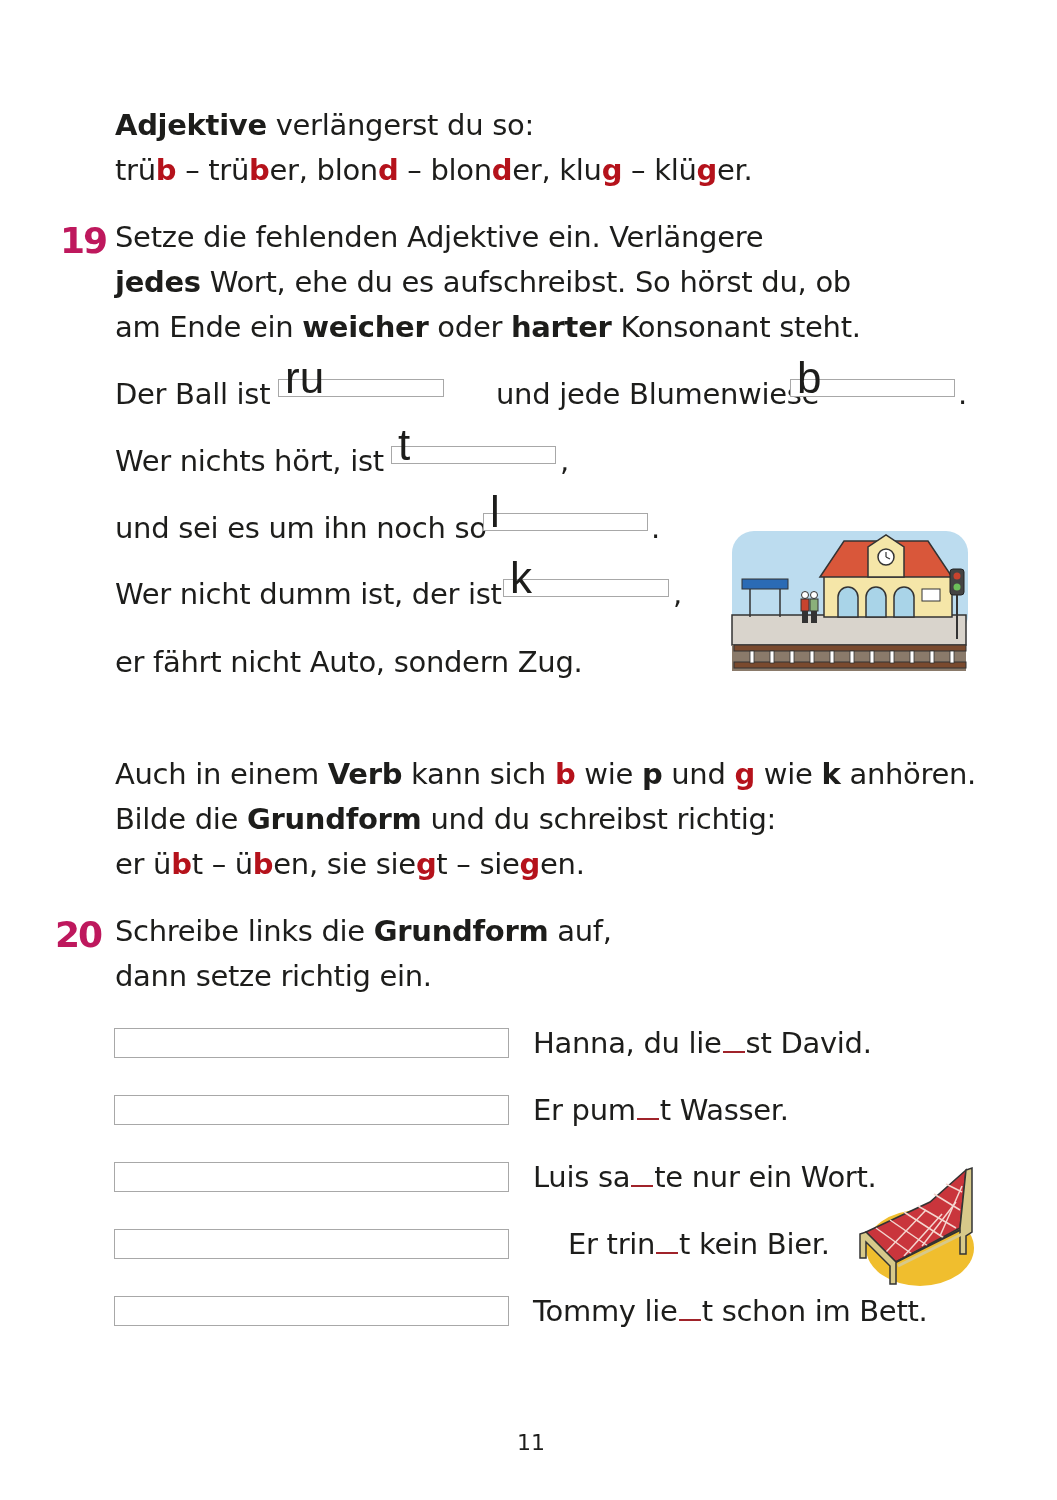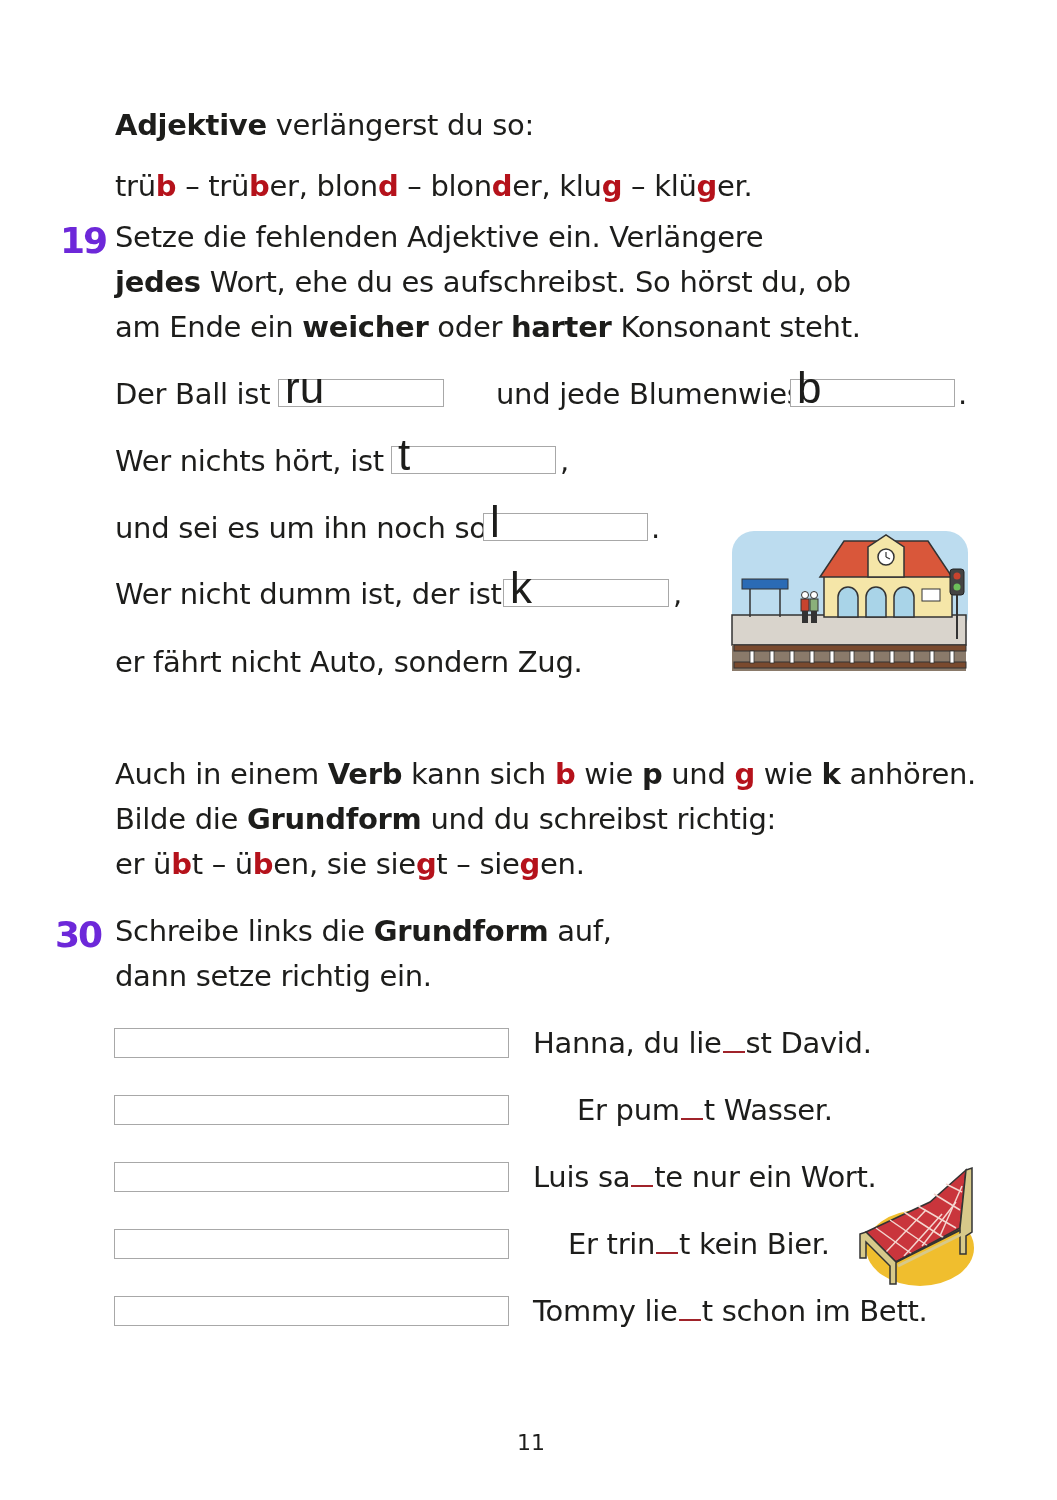--- a/index.html
+++ b/index.html
@@ -3,23 +3,23 @@
 <meta charset="utf-8">
 <style>
   html, body { margin: 0; padding: 0; background: #ffffff; }
   body {
     width: 1057px; height: 1500px; position: relative; overflow: hidden;
     font-family: "DejaVu Sans", sans-serif; color: #1d1d1b;
   }
   .txt { position: absolute; font-size: 29px; line-height: 45px; white-space: nowrap; letter-spacing: -0.3px; }
   .b { font-weight: bold; }
   .red { color: #b5121b; font-weight: bold; }
-  .num { position: absolute; font-size: 36px; font-weight: bold; color: #6d28d9; letter-spacing: -2px; text-align: right; }
+  .num { position: absolute; font-size: 36px; font-weight: bold; color: #be185d; letter-spacing: -2px; text-align: right; }
   .box {
-    position: absolute; height: 28px; border: 1.5px solid #a8a8a8; background: #fff;
+    position: absolute; height: 18px; border: 1.5px solid #a8a8a8; background: #fff;
     box-sizing: border-box;
   }
   .box input {
     width: 100%; height: 100%; border: none; outline: none; background: transparent;
     padding: 0 0 0 4px; box-sizing: border-box;
   }
   .hint {
     position: absolute; font-size: 44px; line-height: 40px; color: #1d1d1b;
     left: 6px; bottom: -2px; pointer-events: none; font-family: "Liberation Sans", sans-serif;
   }
@@ -31,21 +31,21 @@
   .ans-box input { width: 100%; height: 100%; border: none; outline: none; background: transparent; }
   .pagenum { position: absolute; left: 517px; top: 1430px; font-size: 22px; color: #1d1d1b; }
   .illus { position: absolute; }
 </style>
 </head>
 <body>
 
 <div class="txt" style="left:115px; top:103px;">
   <span class="b">Adjektive</span><span> verlängerst du so:</span>
 </div>
-<div class="txt" style="left:115px; top:164px;">
+<div class="txt" style="left:115px; top:148px;">
   <span>trü</span><span class="red">b</span><span> – trü</span><span class="red">b</span><span>er, </span><span>blon</span><span class="red">d</span><span> – blon</span><span class="red">d</span><span>er, </span><span>klu</span><span class="red">g</span><span> – klü</span><span class="red">g</span><span>er.</span>
 </div>
 
 <div class="num" style="left:60px; top:220px;">19</div>
 <div class="txt" style="left:115px; top:215px;">Setze die fehlenden Adjektive ein. Verlängere</div>
 <div class="txt" style="left:115px; top:260px;">
   <span class="b">jedes</span><span> Wort, ehe du es aufschreibst. So hörst du, ob</span>
 </div>
 <div class="txt" style="left:115px; top:305px;">
   <span>am Ende ein </span><span class="b">weicher</span><span> oder </span><span class="b">harter</span><span> Konsonant steht.</span>
@@ -135,31 +135,31 @@
 <div class="txt" style="left:115px; top:752px;">
   <span>Auch in einem </span><span class="b">Verb</span><span> kann sich </span><span class="red">b</span><span> wie </span><span class="b">p</span><span> und </span><span class="red">g</span><span> wie </span><span class="b">k</span><span> anhören.</span>
 </div>
 <div class="txt" style="left:115px; top:797px;text-align:center;">
   <span>Bilde die </span><span class="b">Grundform</span><span> und du schreibst richtig:</span>
 </div>
 <div class="txt" style="left:115px; top:842px;">
   <span>er ü</span><span class="red">b</span><span>t – ü</span><span class="red">b</span><span>en, sie sie</span><span class="red">g</span><span>t – sie</span><span class="red">g</span><span>en.</span>
 </div>
 
-<div class="num" style="left:55px; top:914px;">30</div>
+<div class="num" style="left:55px; top:914px;">20</div>
 <div class="txt" style="left:115px; top:909px;">
   <span>Schreibe links die </span><span class="b">Grundform</span><span> auf,</span>
 </div>
 <div class="txt" style="left:115px; top:954px;">dann setze richtig ein.</div>
 
 <div class="ans-box" style="top:1028px;"><input type="text" style=""></div>
 <div class="txt" style="left:533px; top:1021px;"><span>Hanna, du lie</span><span class="gap"></span><span>st David.</span></div>
 
 <div class="ans-box" style="top:1095px;"><input type="text" style=""></div>
-<div class="txt" style="left:533px; top:1088px;margin-left:44px;"><span>Er pum</span><span class="gap"></span><span>t Wasser.</span></div>
+<div class="txt" style="left:533px; top:1088px;"><span>Er pum</span><span class="gap"></span><span>t Wasser.</span></div>
 
 <div class="ans-box" style="top:1162px;"><input type="text" style=""></div>
 <div class="txt" style="left:533px; top:1155px;"><span>Luis sa</span><span class="gap"></span><span>te nur ein Wort.</span></div>
 
 <div class="ans-box" style="top:1229px;"><input type="text" style=""></div>
 <div class="txt" style="left:533px; top:1222px;margin-left:35px;"><span>Er trin</span><span class="gap"></span><span>t kein Bier.</span></div>
 
 <div class="ans-box" style="top:1296px;"><input type="text" style=""></div>
 <div class="txt" style="left:533px; top:1289px;"><span>Tommy lie</span><span class="gap"></span><span>t schon im Bett.</span></div>
 

